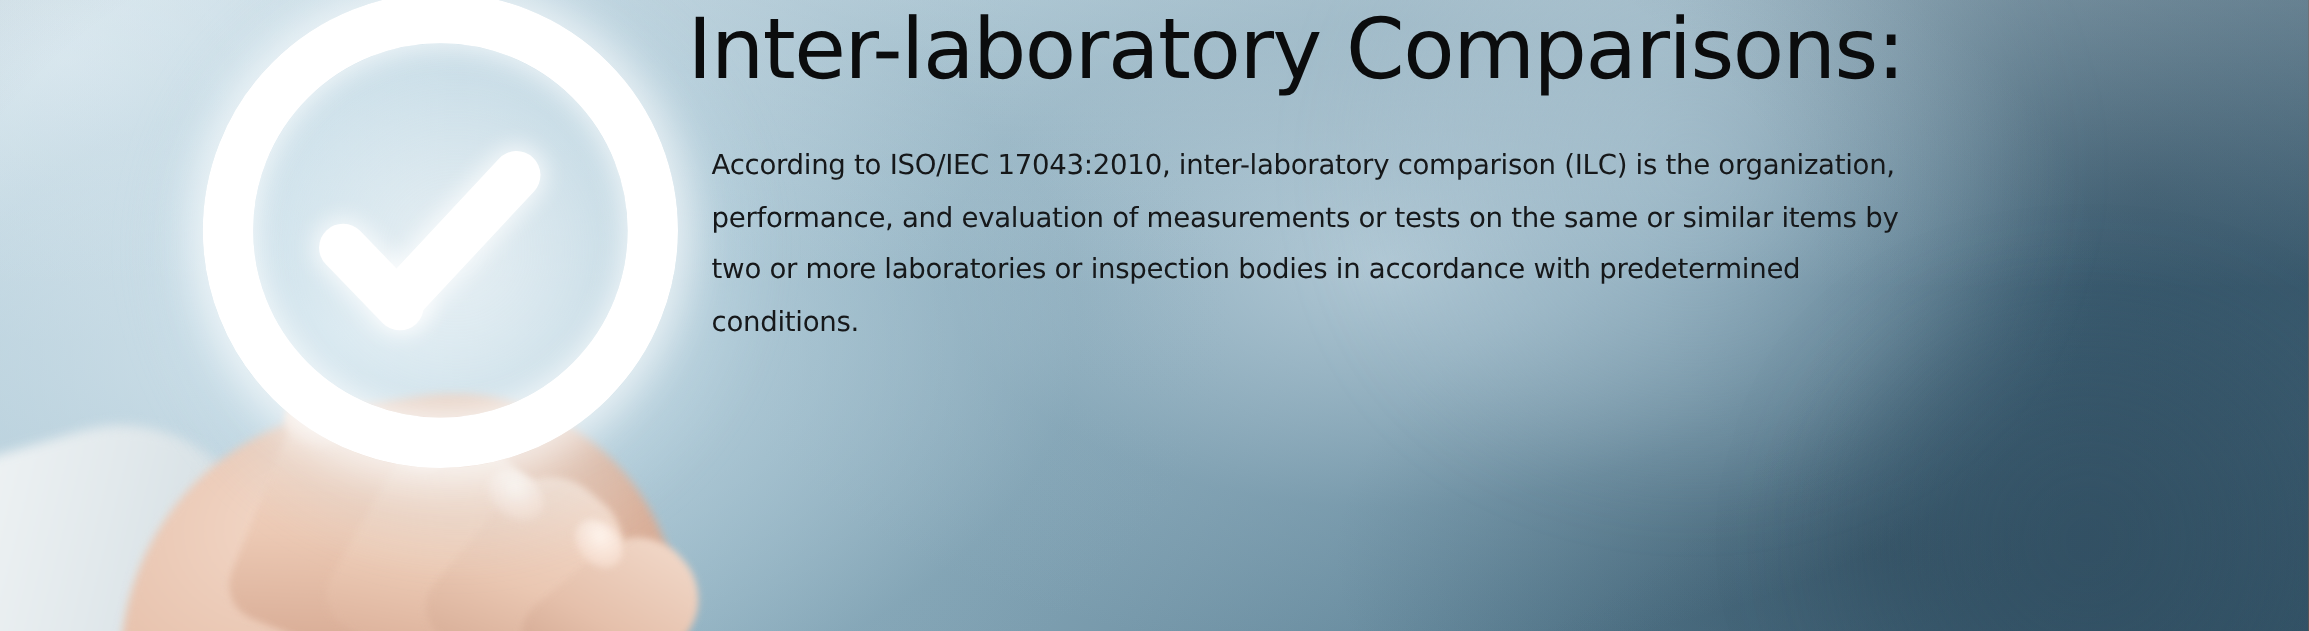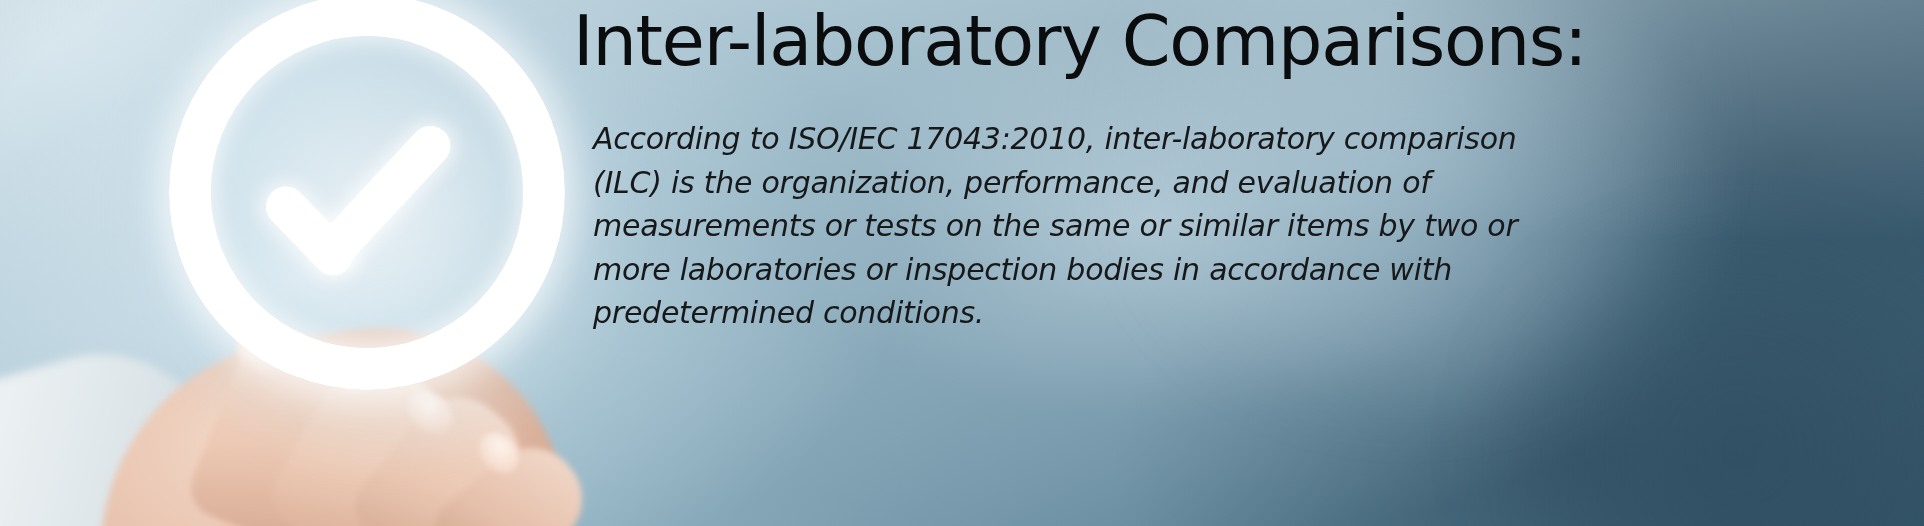--- a/index.html
+++ b/index.html
@@ -127,26 +127,25 @@
     line-height:86px;
     letter-spacing:-1.2px;
     color:#0b0c0d;
     white-space:nowrap;
   }
   .body-text {
     position:absolute;
     left:20px; top:117px;
     width:1000px;
     font-family:"DejaVu Sans", sans-serif;
-    font-size:30px;
+    font-size:23px;
     font-weight:400;
     line-height:43.5px;
     letter-spacing:-0.25px;
     color:#16181a;
-    font-style:italic;
   }
 </style>
 </head>
 <body>
 
 <div id="banner">
 
   <div class="bg-base"></div>
   <div class="bg-bokeh-a"></div>
   <div class="bg-bokeh-b"></div>

